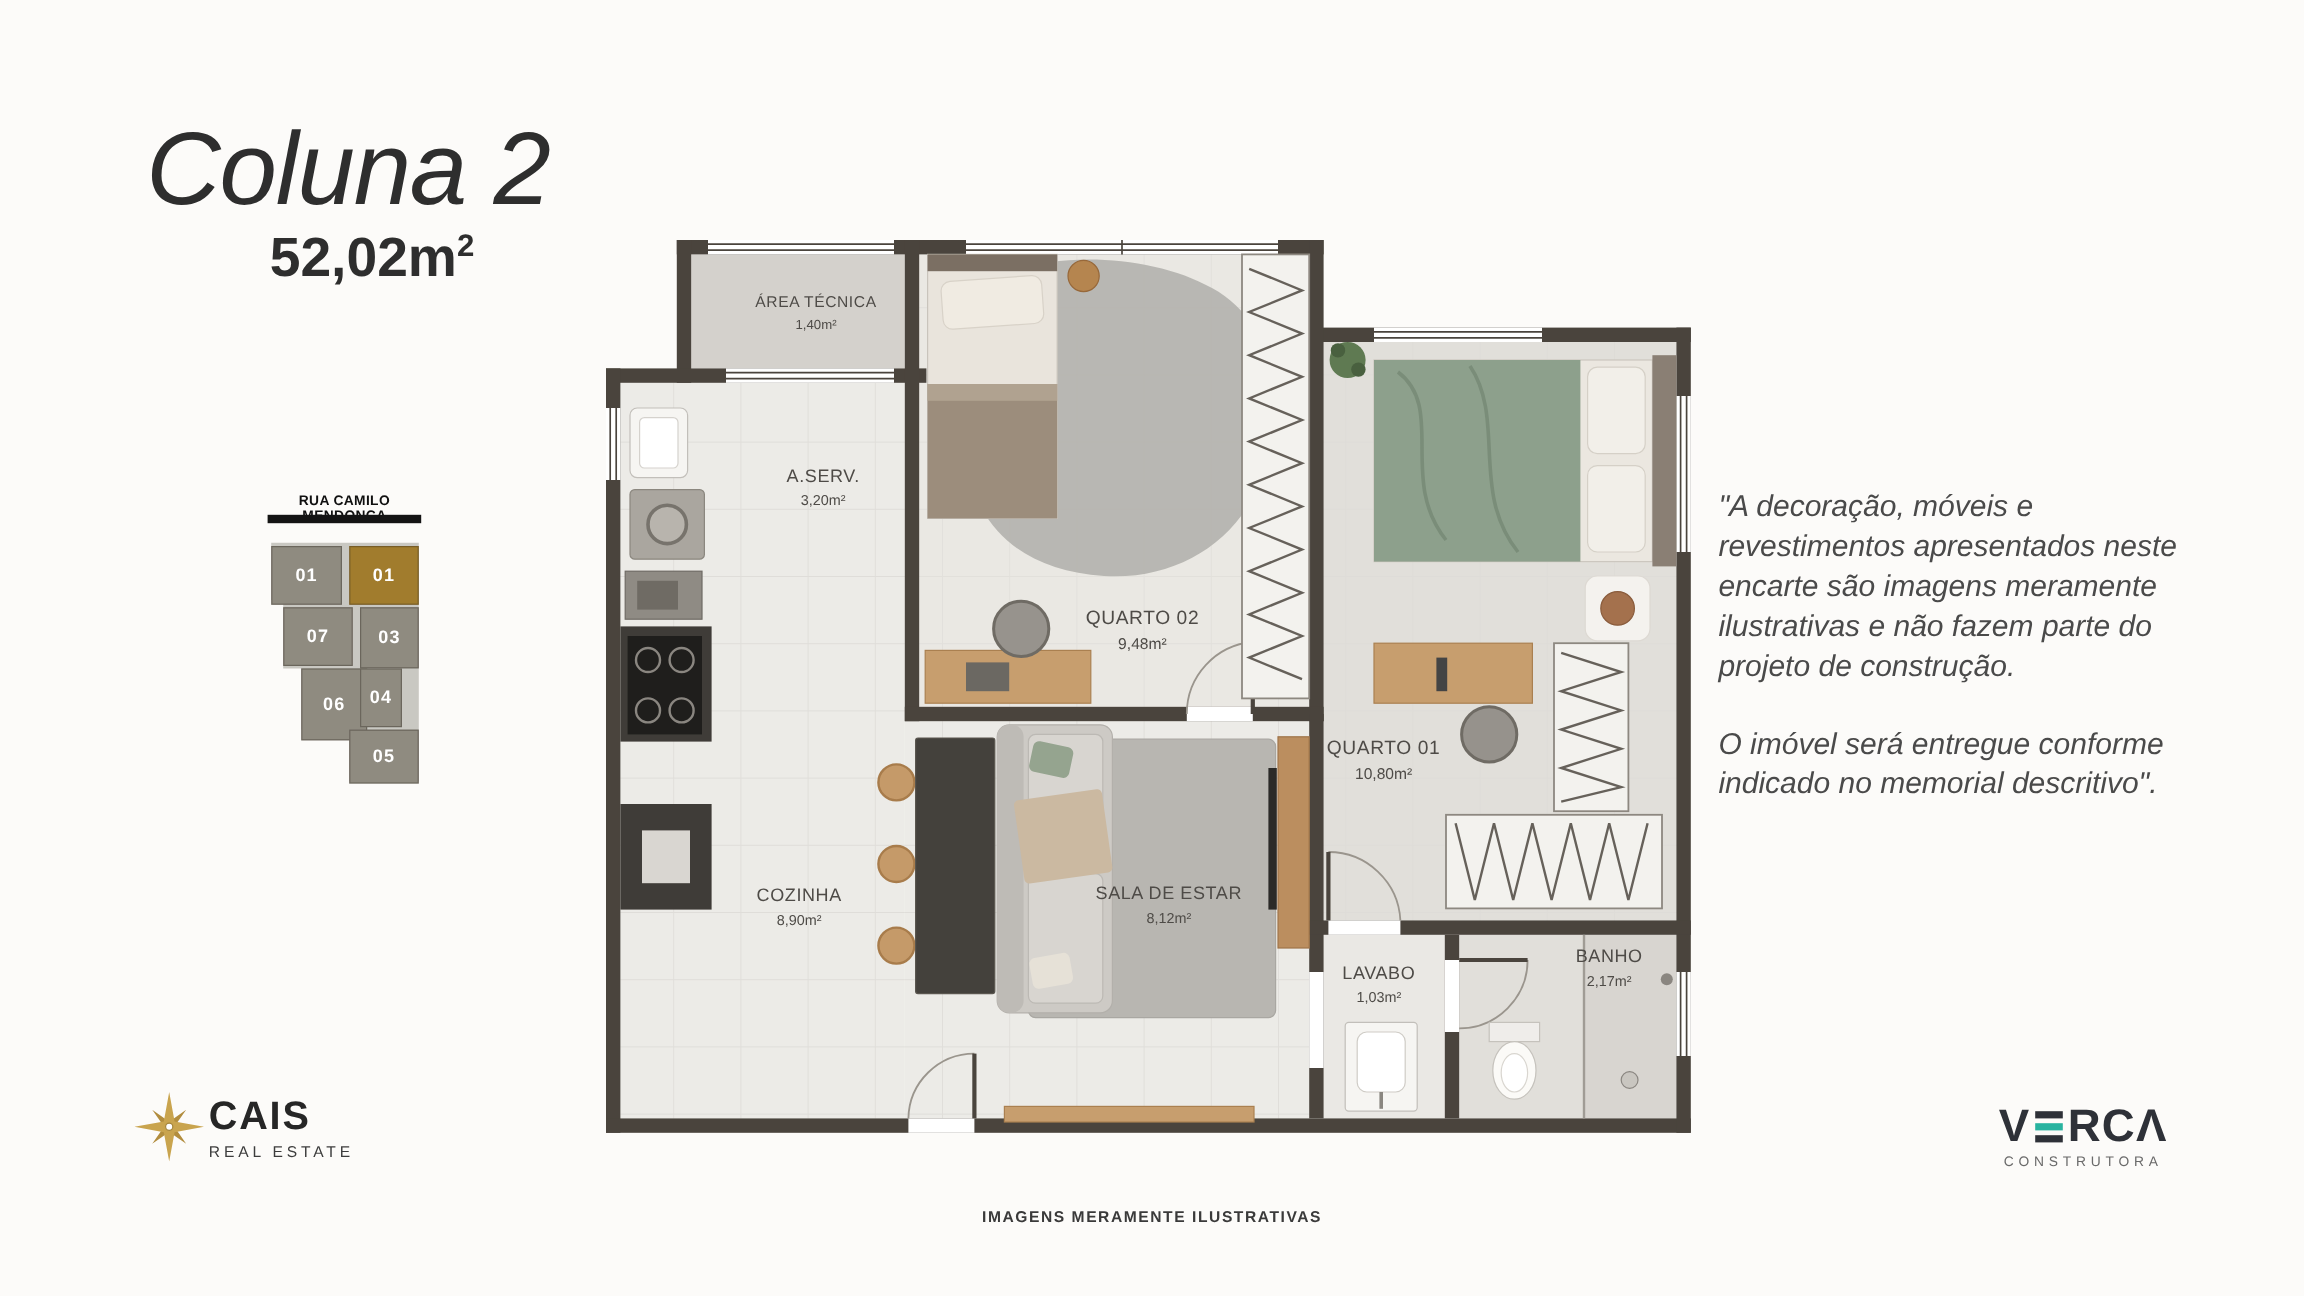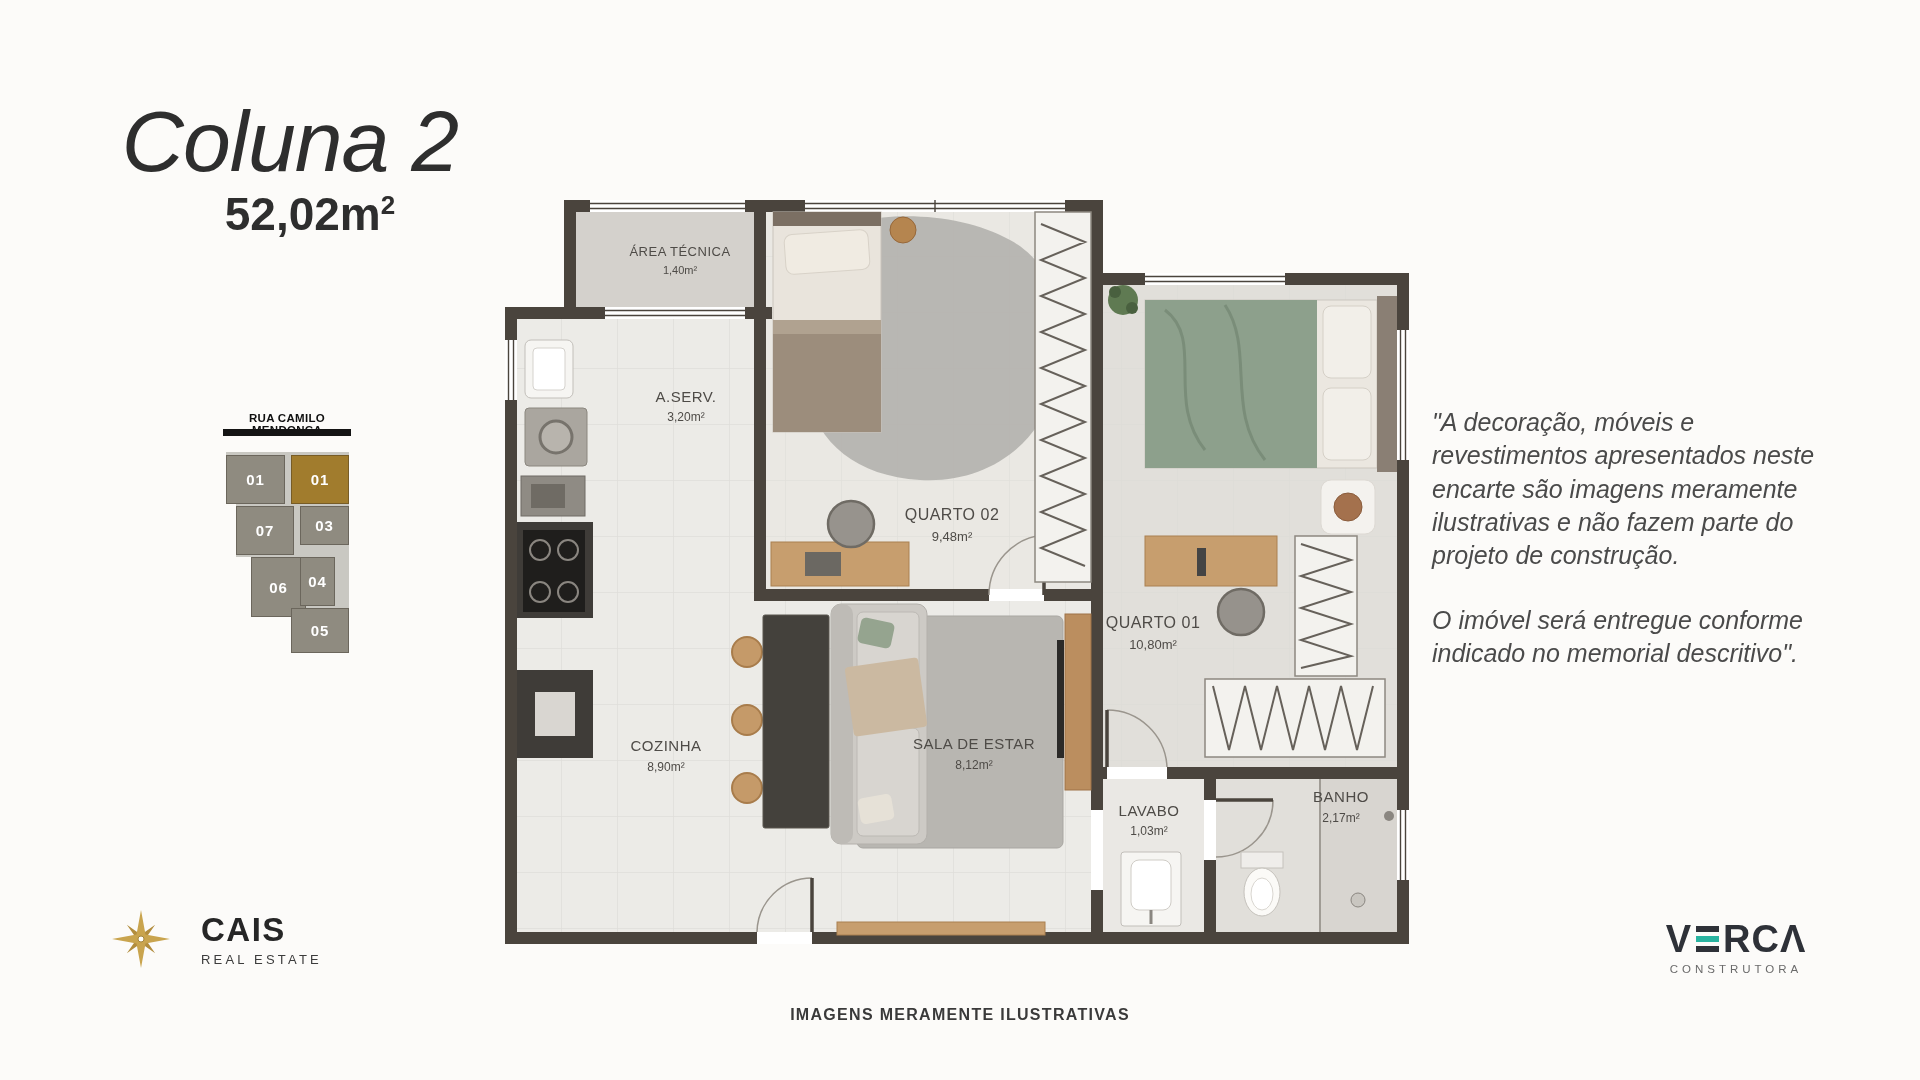--- a/index.html
+++ b/index.html
@@ -18,21 +18,21 @@
                font-size:11.5px; font-weight:700; letter-spacing:.3px; color:#101010; }
   .mm-bar { position:absolute; top:17px; left:1px; width:128px; height:7px; background:#141414; }
   .mm-backdrop { position:absolute; top:40px; left:0; }
   .mm-block { position:absolute; display:flex; align-items:center; justify-content:center;
               background:#8f8b80; color:#fff; font-weight:700; font-size:15px; letter-spacing:1px;
               border:1px solid rgba(40,35,25,.35); }
   .mm-block.hl { background:#a17c2d; }
   .u01{left:4px;  top:43px;  width:59px; height:49px;}
   .u02{left:69px; top:43px;  width:58px; height:49px;}
   .u07{left:14px; top:94px;  width:58px; height:49px;}
-  .u03{left:78px; top:94px;  width:49px; height:39px;}
+  .u03{left:78px; top:94px;  width:49px; height:51px;}
   .u06{left:29px; top:145px; width:55px; height:60px;}
   .u04{left:78px; top:145px; width:35px; height:49px;}
   .u05{left:69px; top:196px; width:58px; height:45px;}
 
   
   .plan { position:absolute; left:505px; top:200px; }
   .plan text { font-family:"Liberation Sans", sans-serif; fill:#4e4b47; }
   .room-name { font-size:15px; letter-spacing:.5px; }
   .room-area { font-size:12px; }
   .room-name.sm { font-size:13px; }
@@ -40,24 +40,24 @@
   .room-name.lg { font-size:16px; }
   .room-area.lg { font-size:13px; }
 
   
   .disclaimer { position:absolute; left:1432px; top:406px; width:398px;
                 font-size:25px; font-style:italic; font-weight:300; line-height:1.33; color:#4a4a4a; }
   .disclaimer p + p { margin-top:1.25em; }
 
   
   .footer-note { position:absolute; left:50%; transform:translateX(-50%); top:1006px;
-                 font-size:16px; font-weight:700; letter-spacing:1.3px; color:#3a3a3a; }
-
-  
-  .cais { position:absolute; left:112px; top:910px; display:flex; align-items:center; gap:31px; }
+                 font-size:13px; font-weight:700; letter-spacing:1.3px; color:#3a3a3a; }
+
+  
+  .cais { position:absolute; left:112px; top:910px; display:flex; align-items:center; gap:4px; }
   .cais-text .cais-name { font-size:33px; font-weight:700; letter-spacing:1.5px; color:#262626; }
   .cais-text .cais-sub  { font-size:13px; font-weight:400; letter-spacing:3.2px; color:#3c3c3c; margin-top:3px; }
 
   
   .verca { position:absolute; left:1652px; top:920px; width:168px; text-align:center; }
   .verca-word { display:flex; align-items:center; justify-content:center; gap:4px;
                 font-size:38px; font-weight:700; color:#2e3138; letter-spacing:1px; line-height:1; }
   .verca-e { display:flex; flex-direction:column; gap:4px; width:23px; }
   .verca-e i { display:block; height:6px; background:#2e3138; }
   .verca-e i.teal { background:#29b3a0; }

